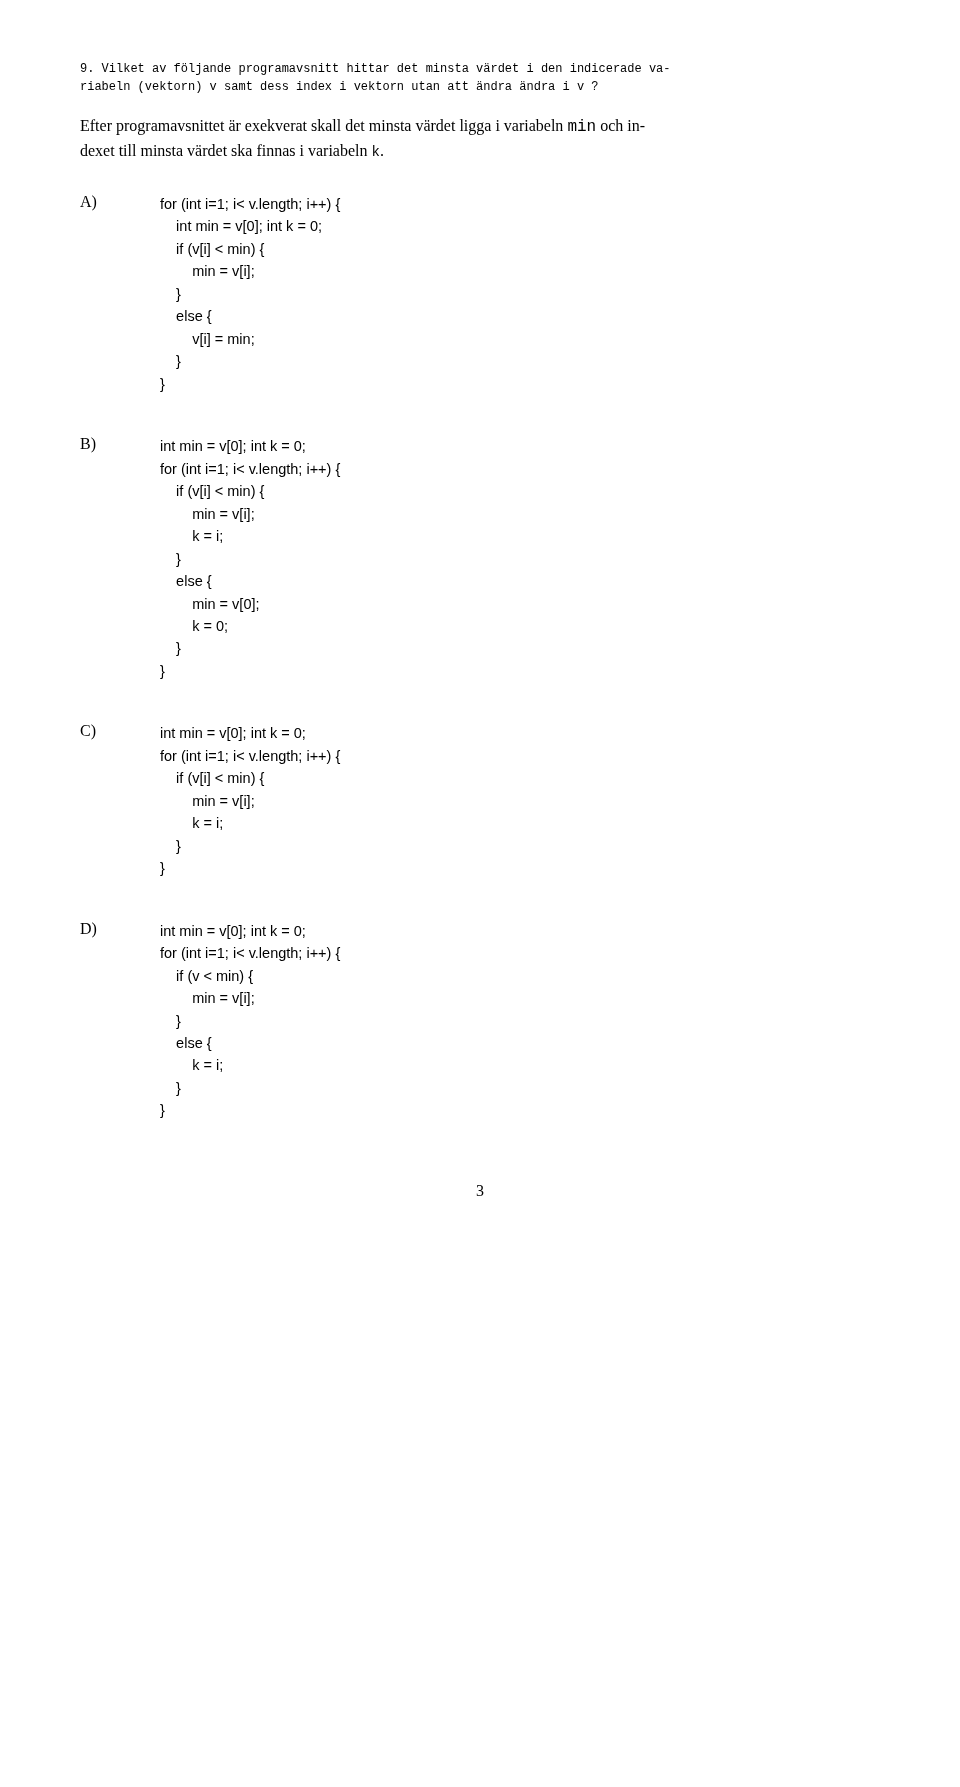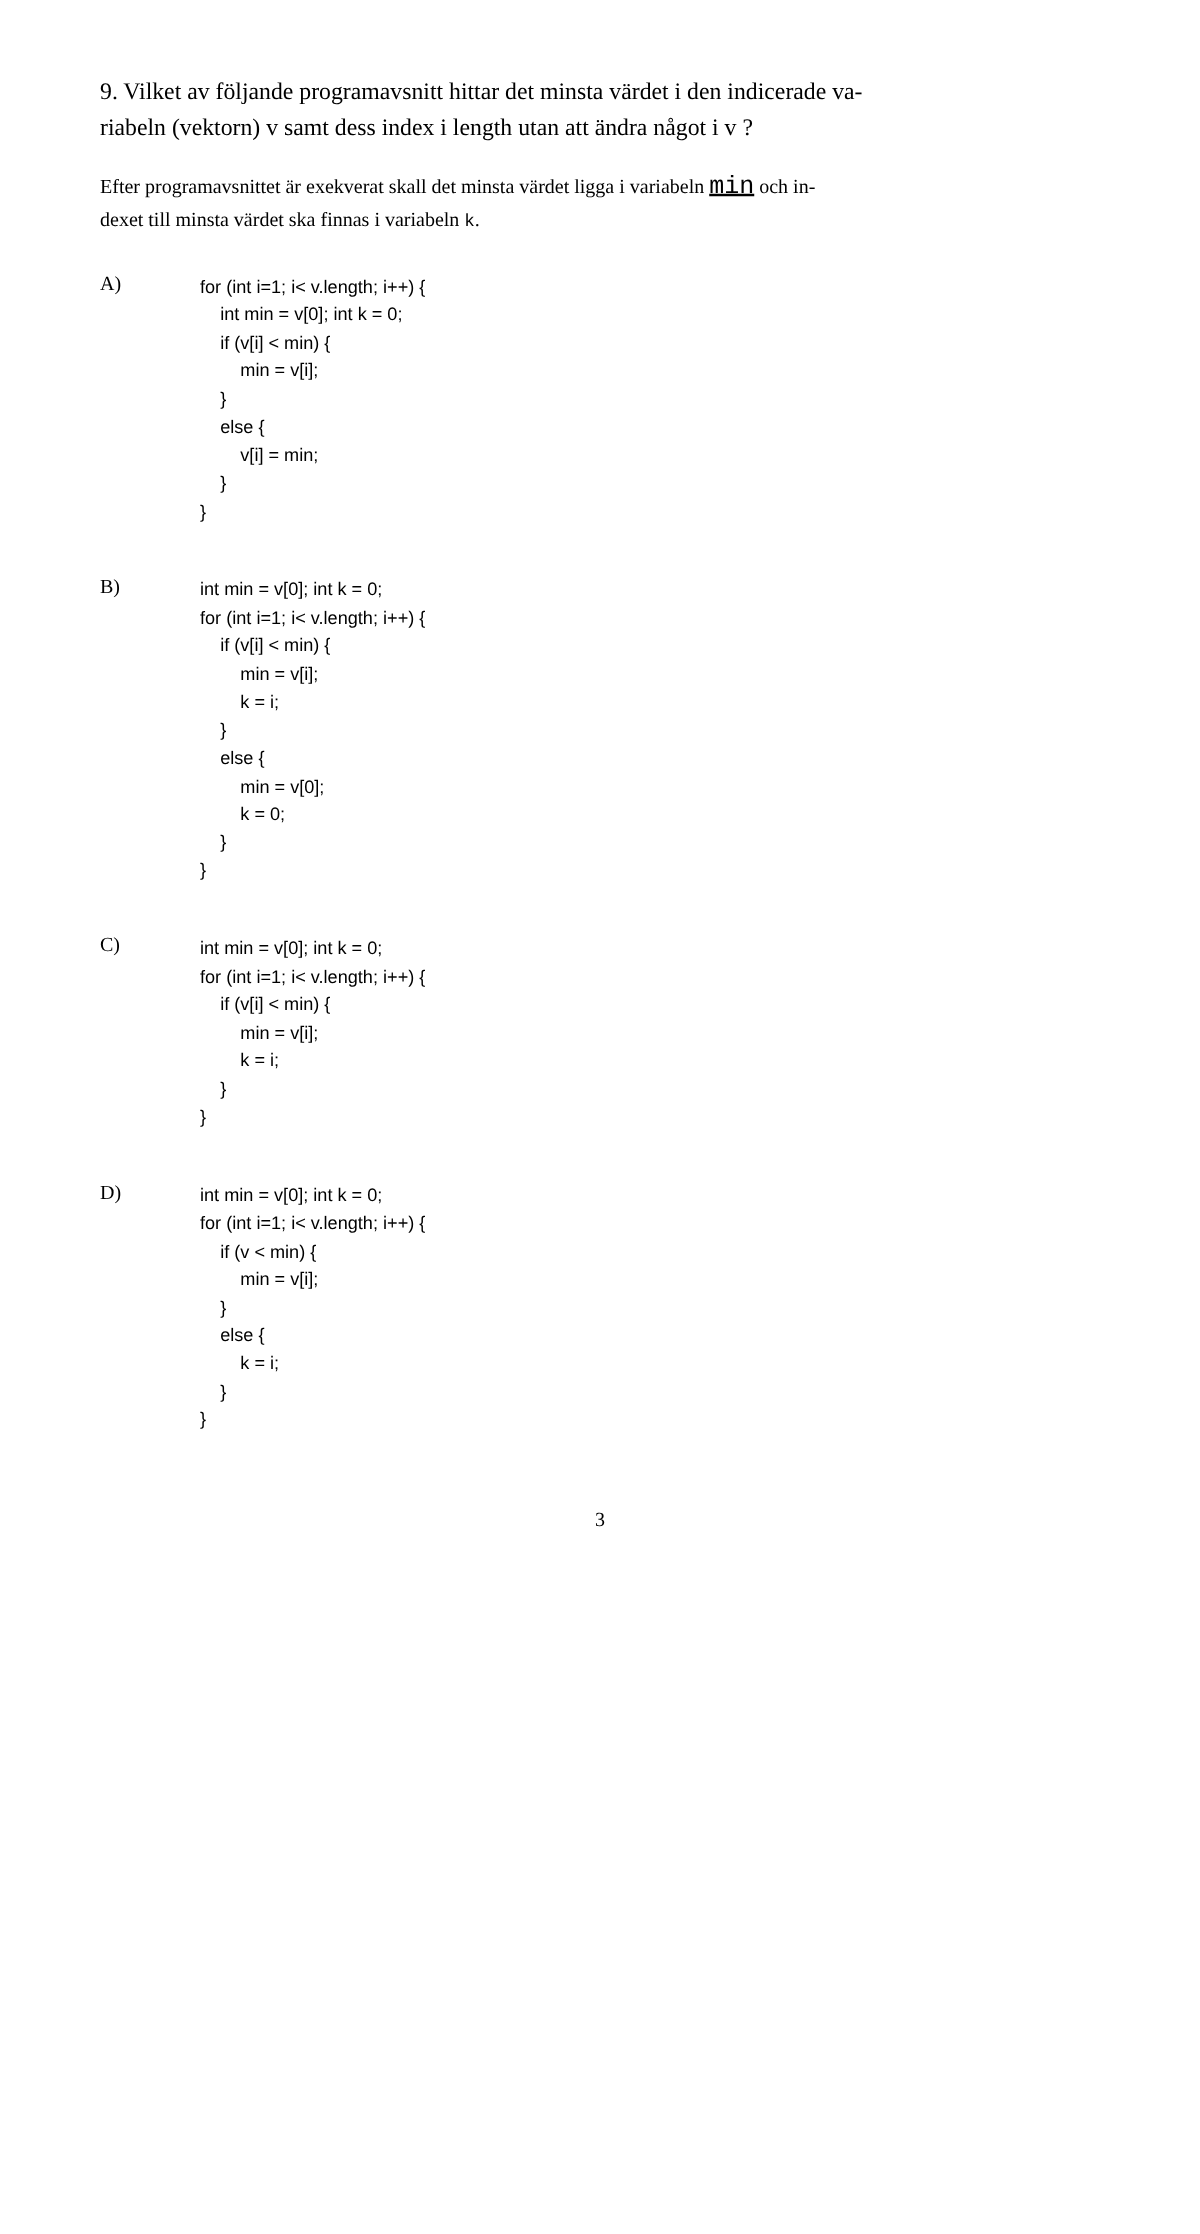--- a/index.html
+++ b/index.html
@@ -12,23 +12,24 @@
       background: #ffffff;
       font-family: 'Times New Roman', Times, serif;
       font-size: 16px;
       color: #000000;
       width: 960px;
       min-height: 1787px;
       padding: 60px 80px;
     }
 
     .question-header {
-      font-size: 19px;
+      font-size: 12px;
       line-height: 1.5;
       margin-bottom: 18px;
+      font-family: Liberation Mono, monospace;
     }
 
     .question-body {
       font-size: 16px;
       line-height: 1.5;
       margin-bottom: 30px;
     }
 
     .options-container {
       display: flex;
@@ -63,25 +64,25 @@
       font-size: 16px;
       margin-top: 60px;
     }
   </style>
 </head>
 <body>
 
 <div>
   <div class="question-header">
     <span>9</span><span>. Vilket av följande programavsnitt hittar det minsta värdet i den indicerade va-</span><br>
-    <span>riabeln (vektorn) v samt dess index i length utan att ändra något i v ?</span>
+    <span>riabeln (vektorn) v samt dess index i vektorn utan att ändra ändra i v ?</span>
   </div>
 
   <div class="question-body">
-    <span>Efter programavsnittet är exekverat skall det minsta värdet ligga i variabeln <span style="font-family: 'Courier New', Courier, monospace; font-size: 20px; text-decoration: underline;">min</span> och in-</span><br>
+    <span>Efter programavsnittet är exekverat skall det minsta värdet ligga i variabeln <span style="font-family: 'Courier New', Courier, monospace; font-size: 16px;">min</span> och in-</span><br>
     <span>dexet till minsta värdet ska finnas i variabeln <span style="font-family: 'Courier New', Courier, monospace; font-size: 14px;">k</span>.</span>
   </div>
 
   <div class="options-container">
 
     <div class="option-row">
       <div class="option-label">A)</div>
       <div class="code-block">for (int i=1; i&lt; v.length; i++) {
     int min = v[0]; int k = 0;
     if (v[i] &lt; min) {

